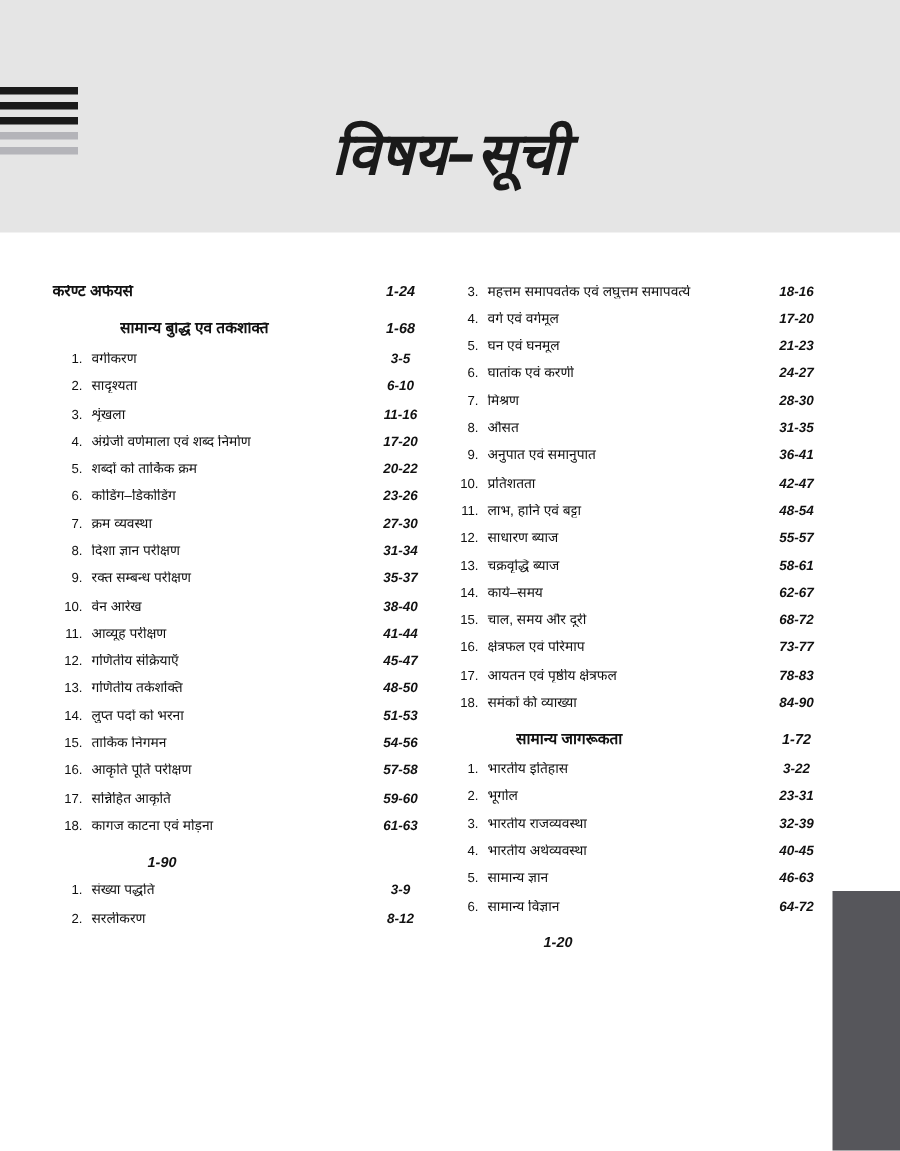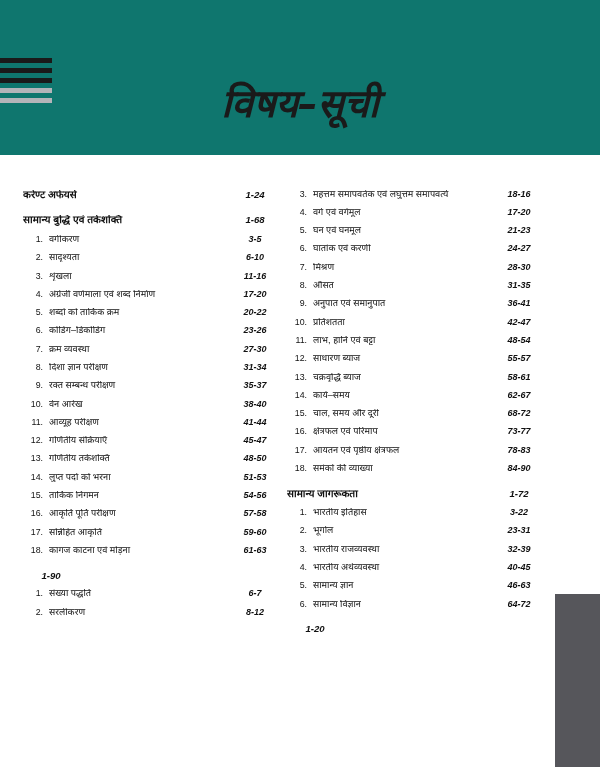--- a/index.html
+++ b/index.html
@@ -55,21 +55,21 @@
   }
 
   
   #contents {
     position: absolute;
     left: 0;
     top: 155px;
     width: 600px;
     height: 612px;
     box-sizing: border-box;
-    padding: 30px 36px 0 23px;
+    padding: 30px 36px 0 35px;
     display: flex;
     gap: 0px;
     border-radius: 29px;
   }
   .toc-column {
     width: 264px;
     flex: 0 0 264px;
     padding-right: 8px;
     box-sizing: border-box;
   }
@@ -84,20 +84,21 @@
 
   
   .toc-row.section {
     font-weight: bold;
     font-size: 10.3px;
     margin-top: 0px;
     padding: 4.6px 0 4.6px 0;
   }
   .toc-row.section.gap-above {
     padding-top: 11px;
+    margin-left: 45px;
   }
   .toc-row.item {
     padding: 4.55px 0 4.55px 0;
   }
 
   .num {
     flex: 0 0 26px;
     text-align: right;
     padding-right: 6px;
     font-size: 8.8px;
@@ -139,21 +140,21 @@
     left: 555px;
     top: 594px;
     width: 45px;
     height: 173px;
     background: #56565b;
   }
 </style>
 </head>
 <body style="background: rgb(255, 255, 255);">
 
-<div id="header-band" style="background: #0f766e;">
+<div id="header-band" style="background: #e5e5e5;">
   <div id="stripe-group">
       <div class="stripe dark" style="background: rgb(26, 26, 26);"></div>
       <div class="stripe dark" style="background: rgb(26, 26, 26);"></div>
       <div class="stripe dark" style="background: rgb(26, 26, 26);"></div>
       <div class="stripe light" style="background: rgb(180, 180, 185);"></div>
       <div class="stripe light" style="background: rgb(180, 180, 185);"></div>
     </div>
   <div id="page-title">विषय–सूची</div>
 </div>
 
@@ -259,21 +260,21 @@
         <span class="label">कागज काटना एवं मोड़ना</span>
         <span class="pages">61-63</span>
       </div>
       <div class="toc-row section gap-above">
         <span class="num"></span>
         <span class="pages">1-90</span>
       </div>
       <div class="toc-row item">
         <span class="num">1.</span>
         <span class="label">संख्या पद्धति</span>
-        <span class="pages">6-7</span>
+        <span class="pages">3-9</span>
       </div>
       <div class="toc-row item">
         <span class="num">2.</span>
         <span class="label">सरलीकरण</span>
         <span class="pages">8-12</span>
       </div>
     </div>
   <div class="toc-column" id="col-right">
       <div class="toc-row item">
         <span class="num">3.</span>

